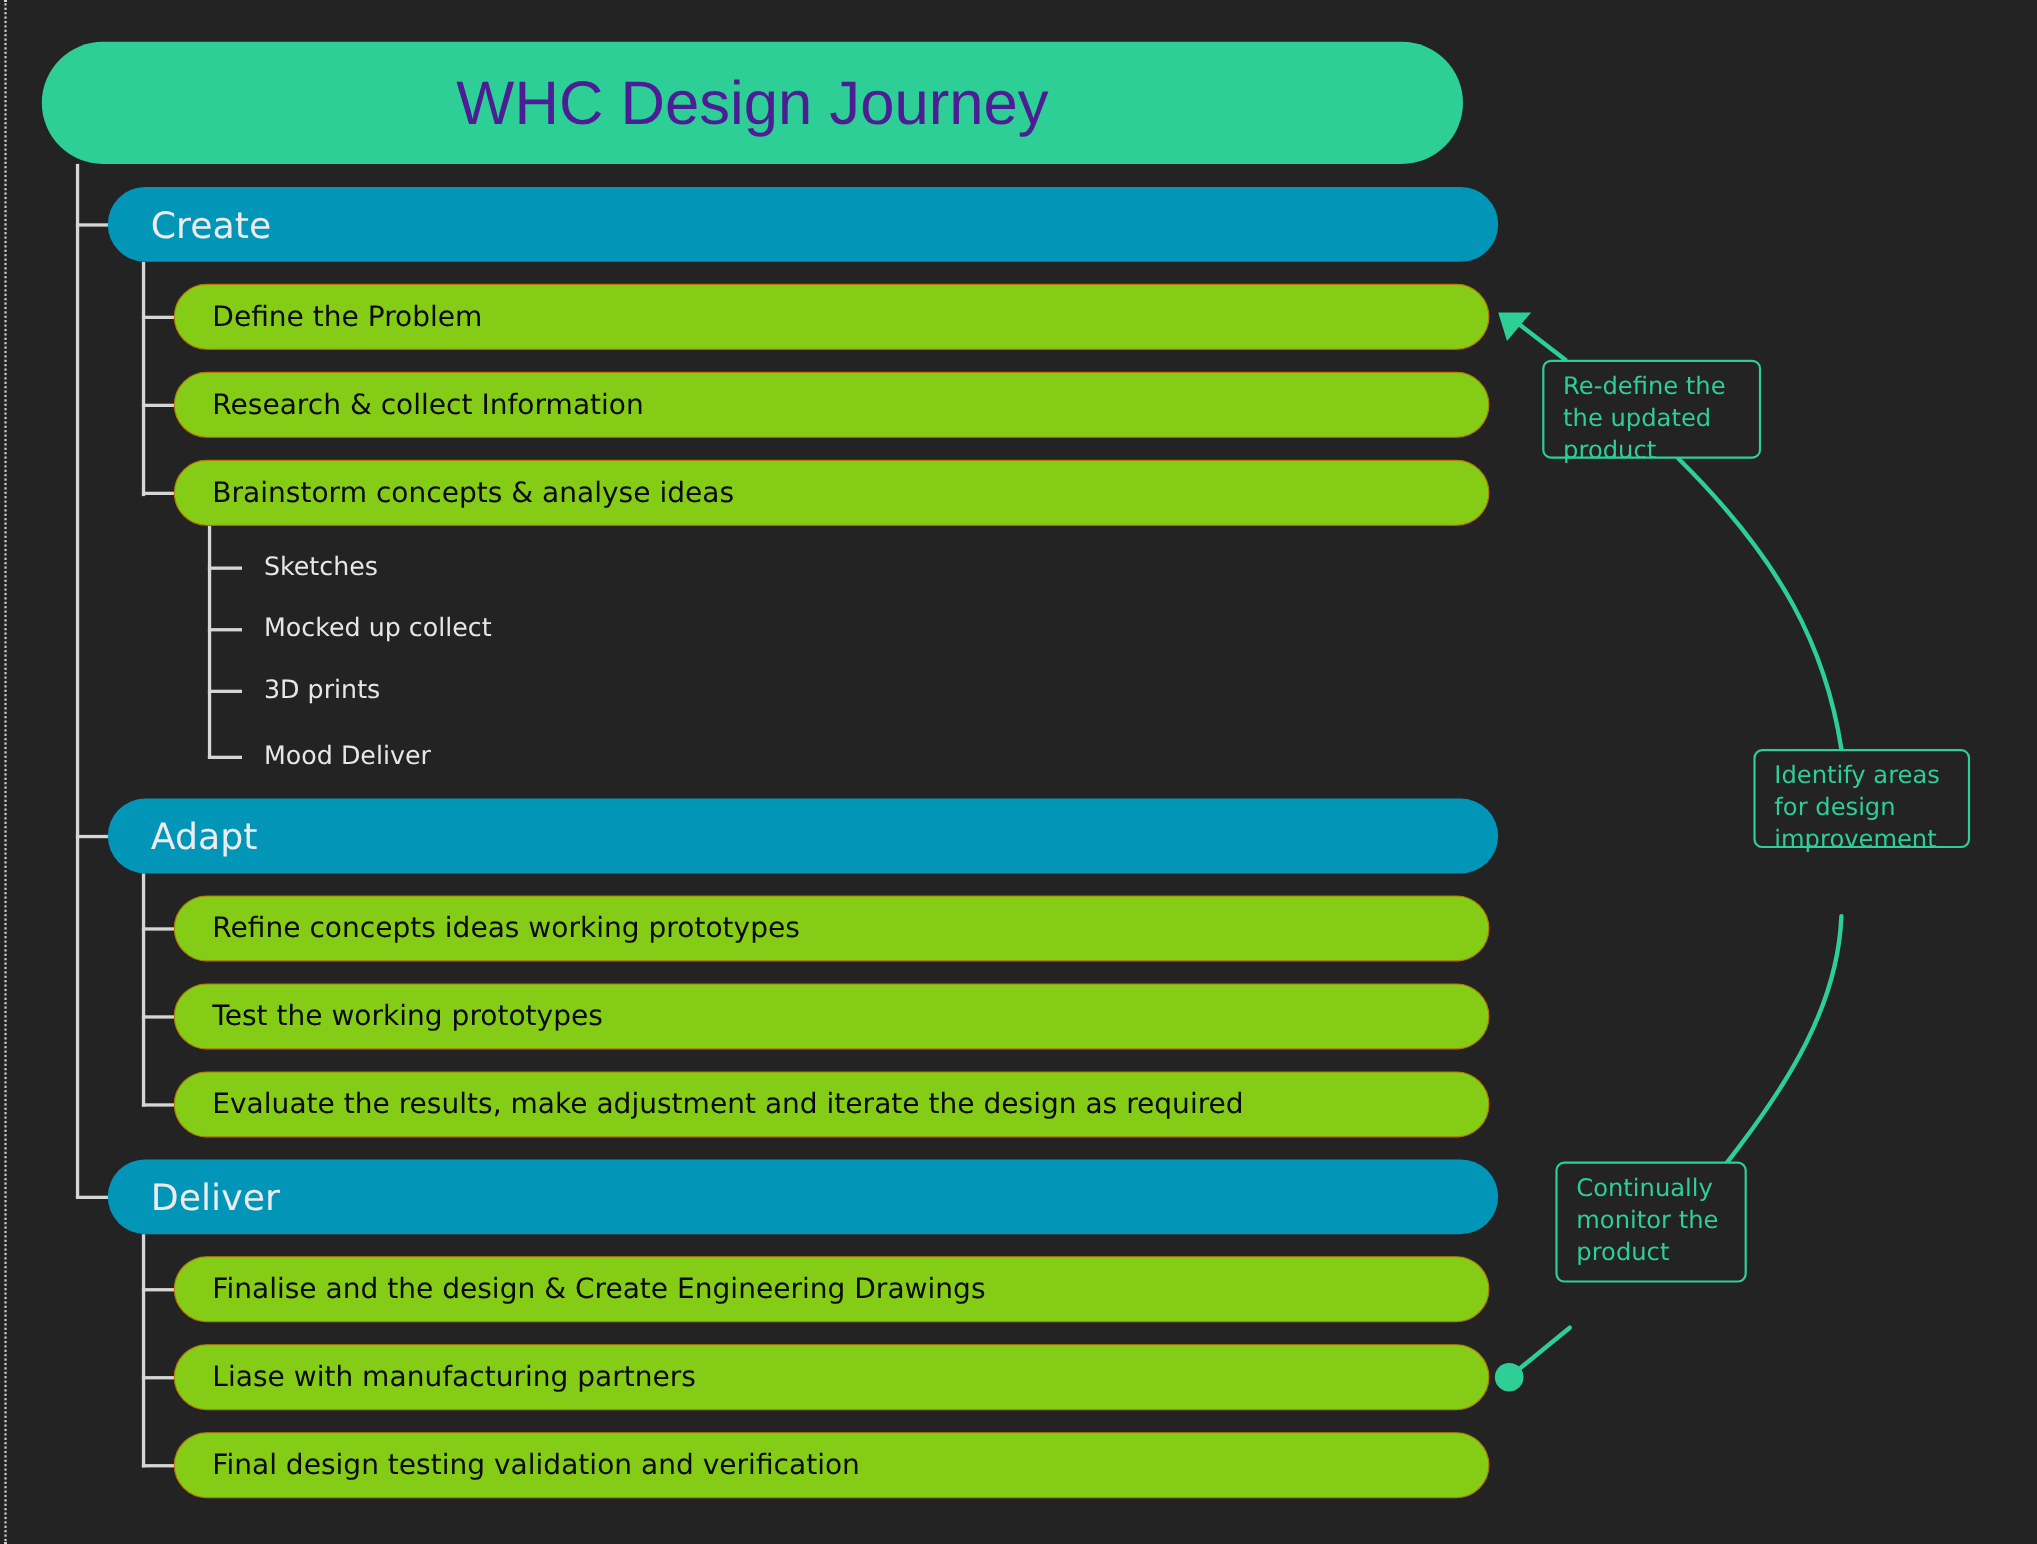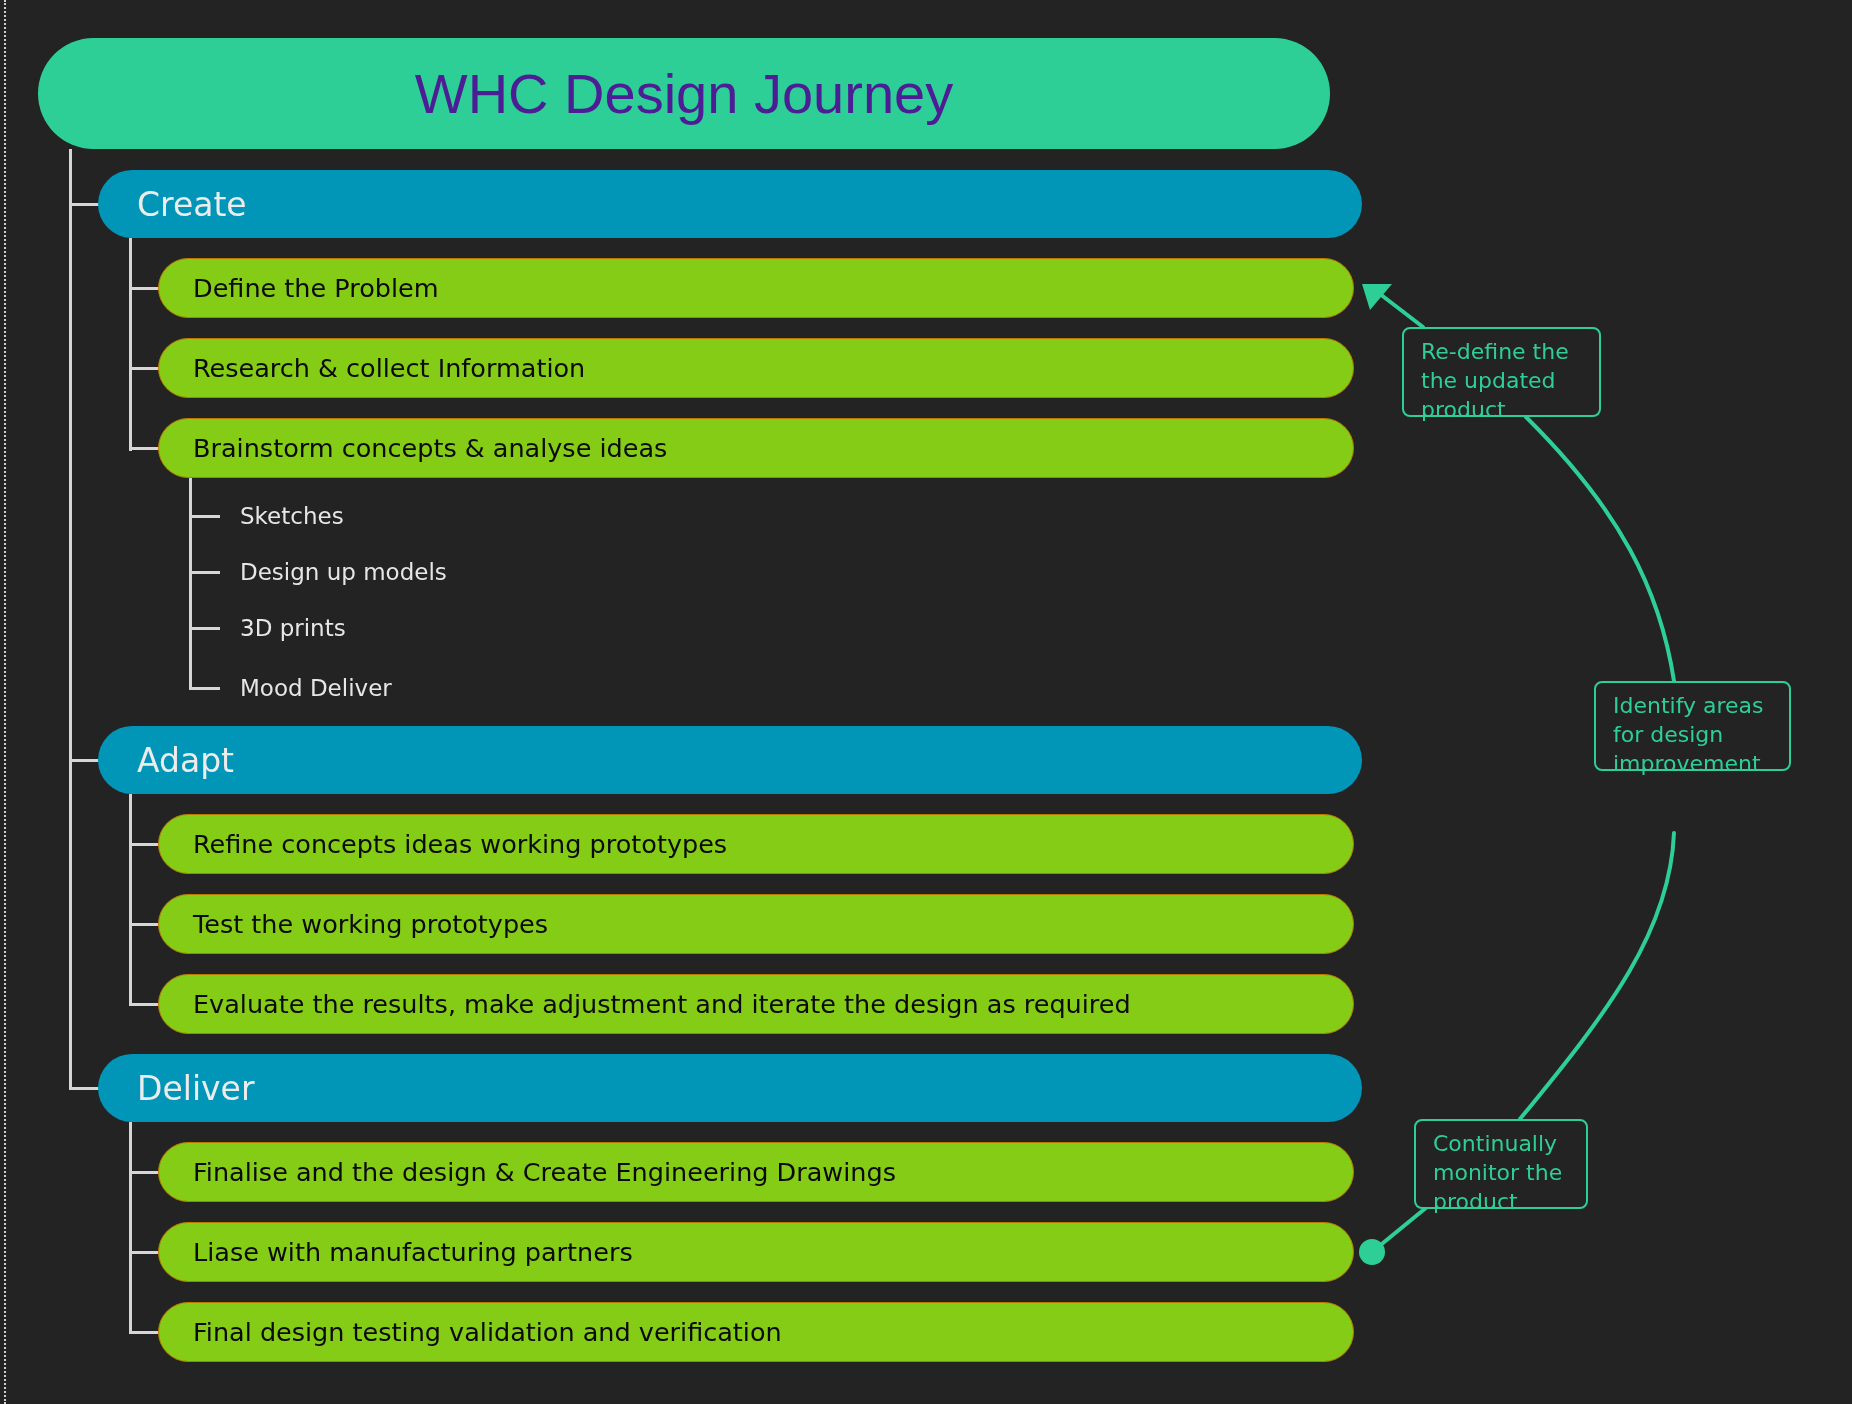--- a/index.html
+++ b/index.html
@@ -115,21 +115,21 @@
   <span>Define the Problem</span>
 </div>
 <div class="pill step-pill" style="top:338px;">
   <span>Research &amp; collect Information</span>
 </div>
 <div class="pill step-pill" style="top:418px;">
   <span>Brainstorm concepts &amp; analyse ideas</span>
 </div>
 
 <div class="sub-item" style="top:516px;">Sketches</div>
-<div class="sub-item" style="top:572px;">Design up models</div>
+<div class="sub-item" style="top:572px;">Mocked up collect</div>
 <div class="sub-item" style="top:628px;">3D prints</div>
 <div class="sub-item" style="top:688px;">Mood Deliver</div>
 
 <div class="pill phase-pill" style="top:726px;">
   <span>Adapt</span>
 </div>
 <div class="pill step-pill" style="top:814px;">
   <span>Refine concepts ideas working prototypes</span>
 </div>
 <div class="pill step-pill" style="top:894px;">
@@ -162,15 +162,15 @@
   <circle cx="1372" cy="1252" r="13" fill="#2ecf96"></circle>
   <polygon points="1362,284 1392,284 1370,310" fill="#2ecf96"></polygon>
 </svg>
 
 <div class="note" style="left:1402px; top:327px; width:199px; height:90px;">Re-define the
 the updated
 product</div>
 <div class="note" style="left:1594px; top:681px; width:197px; height:90px;">Identify areas
 for design
 improvement</div>
-<div class="note" style="left:1414px; top:1119px; width:174px; height:90px;">Continually
+<div class="note" style="left:1414px; top:1056px; width:174px; height:110px;">Continually
 monitor the
 product</div>
 
 </body></html>

